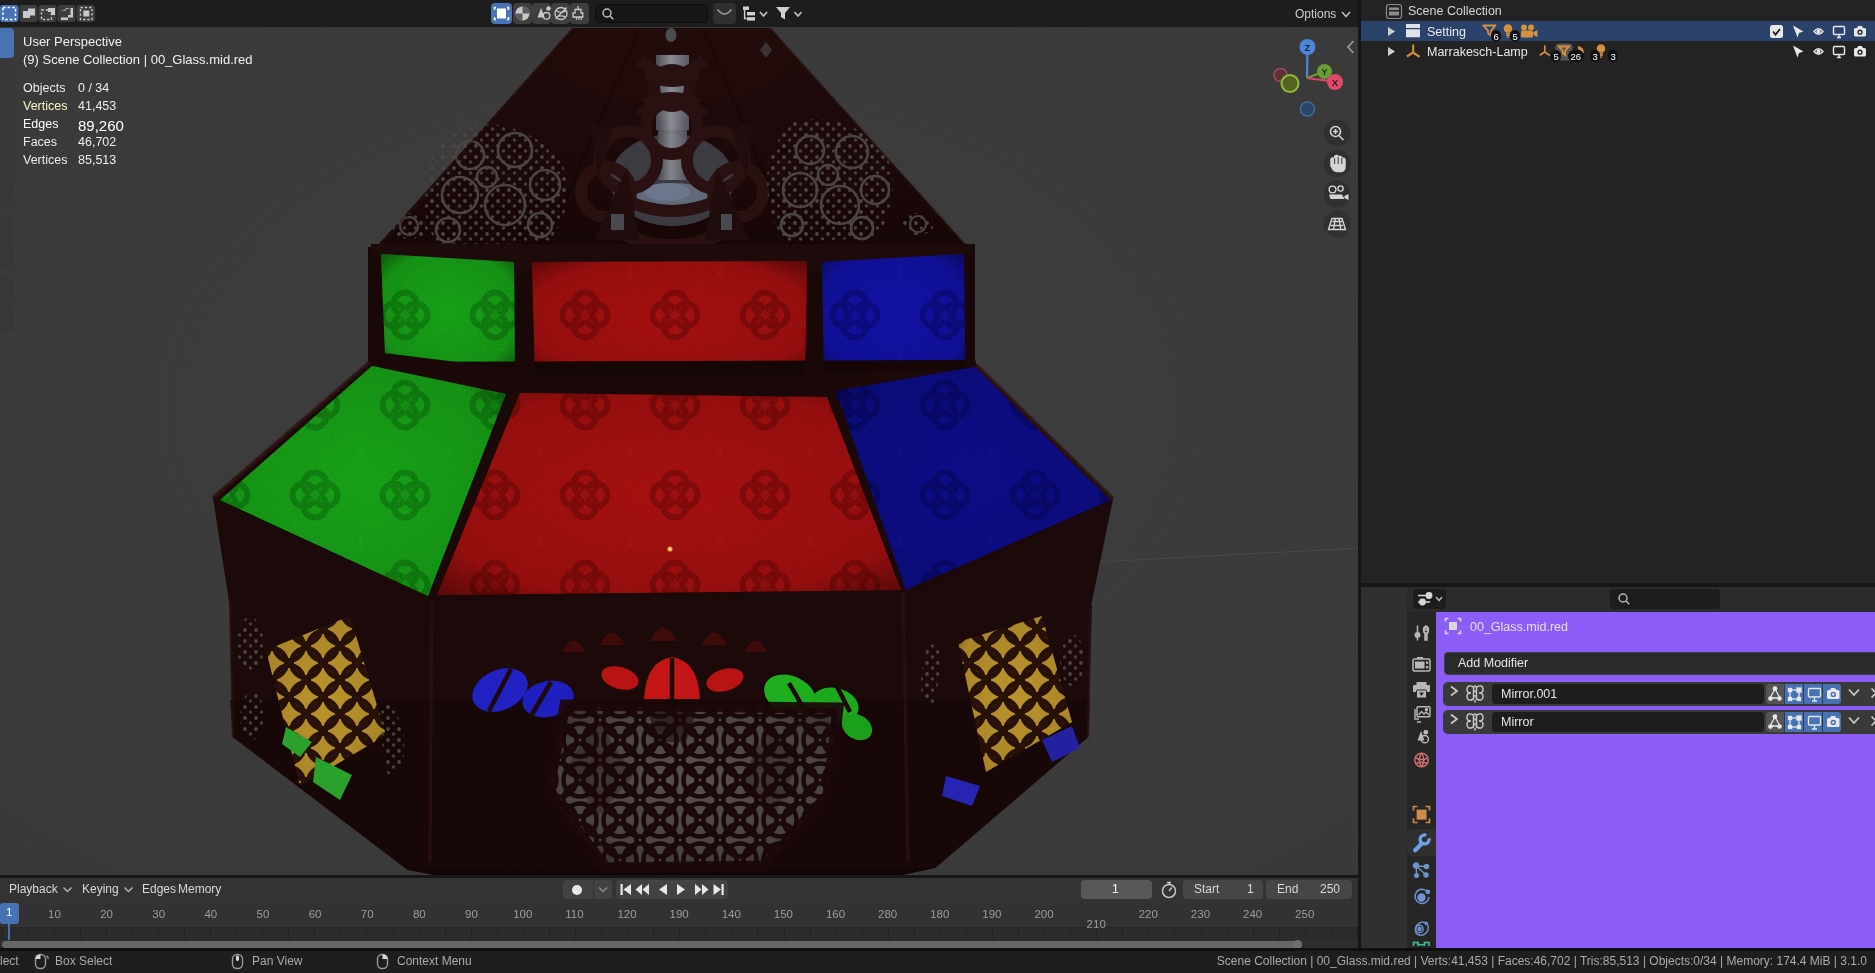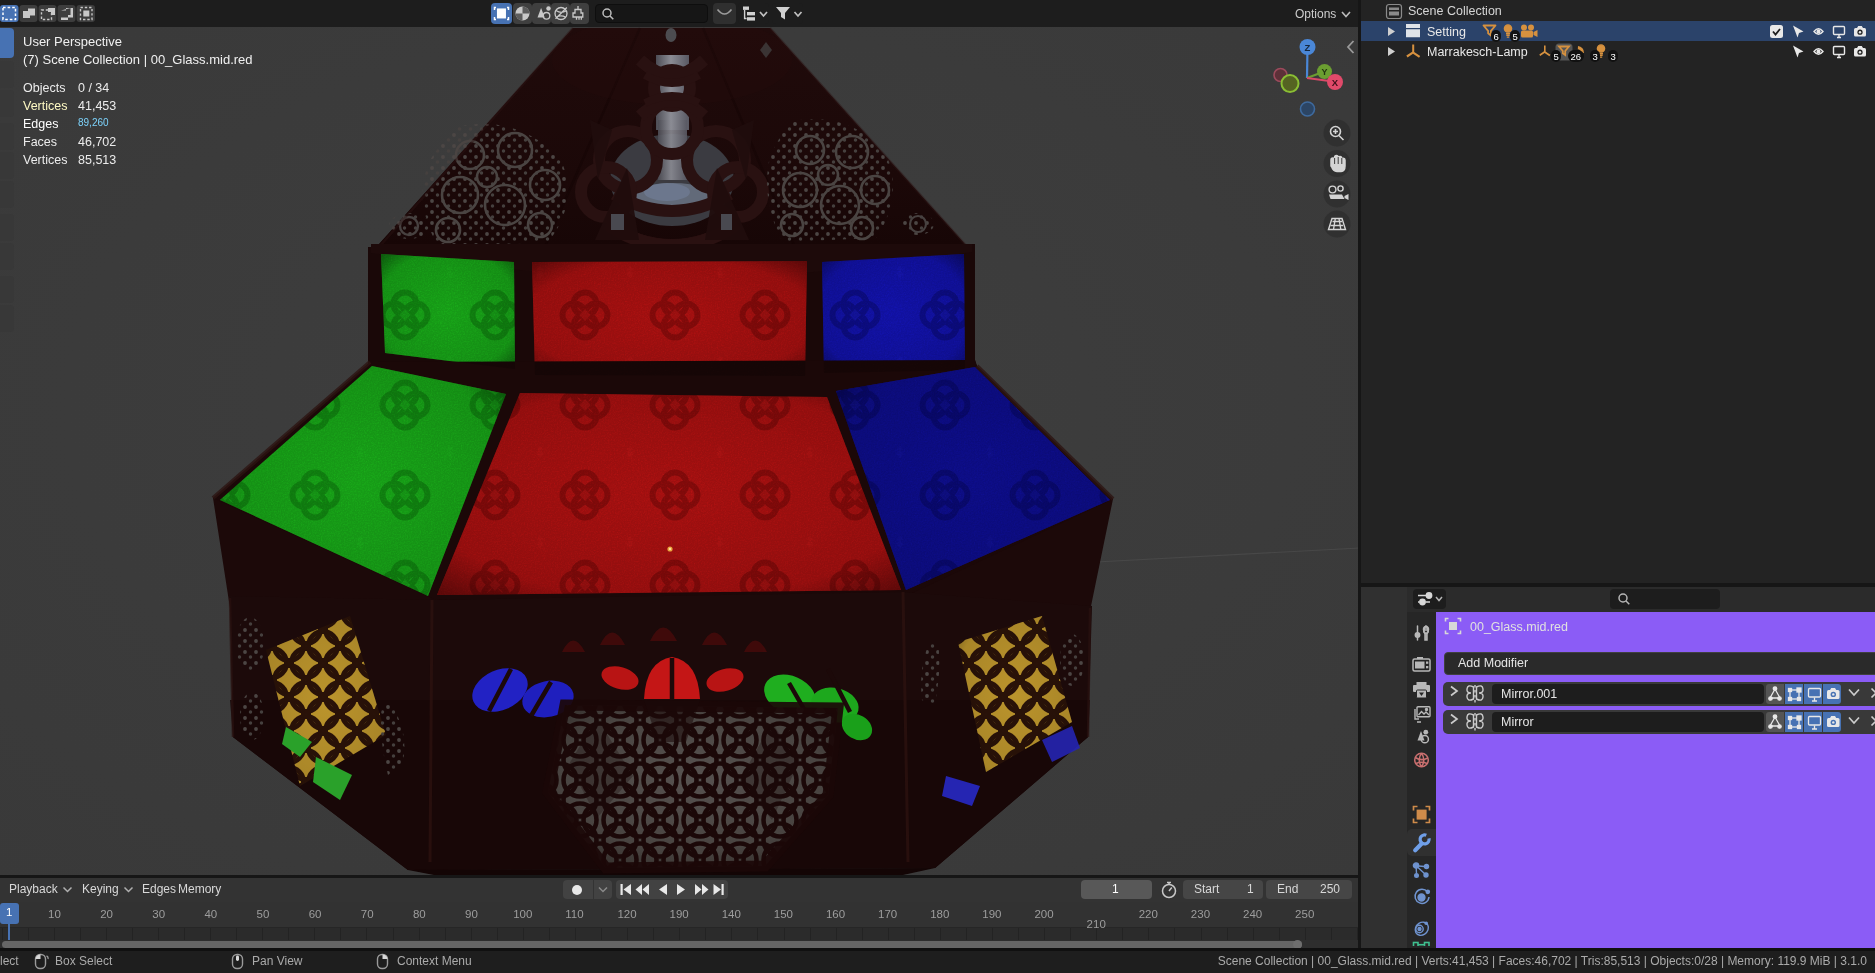--- a/index.html
+++ b/index.html
@@ -298,27 +298,27 @@
       <polygon points="946,776 980,786 972,806 942,796" fill="#2525b2"></polygon>
       <polygon points="1042,740 1072,726 1080,748 1052,762" fill="#2525b2" opacity="0.9"></polygon>
       <path d="M930 640 q-12 30 -8 60 l12 8 q8 -38 4 -64 Z" fill="url(#speck)"></path>
     </g>
 
     <circle cx="670" cy="549" r="2.6" fill="#e8a33c"></circle>
     <circle cx="670" cy="549" r="1.2" fill="#ffe0a0"></circle>
   </svg>
 
   <div class="t" style="left:23px;top:7px;color:#f0f0f0;font-size:13px">User Perspective</div>
-  <div class="t" style="left:23px;top:25px;color:#f0f0f0;font-size:13px">(7) Scene Collection | 00_Glass.mid.red</div>
+  <div class="t" style="left:23px;top:25px;color:#f0f0f0;font-size:13px">(9) Scene Collection | 00_Glass.mid.red</div>
   <div class="t" style="left:23px;top:54px;color:#ececec;font-size:12.5px">Objects</div>
       <div class="t" style="left:78px;top:54px;color:#ececec;font-size:12.5px">0 / 34</div>
   <div class="t" style="left:23px;top:72px;color:#fef9c3;font-size:12.5px">Vertices</div>
       <div class="t" style="left:78px;top:72px;color:#ececec;font-size:12.5px">41,453</div>
   <div class="t" style="left:23px;top:90px;color:#ffffff;font-size:12.5px">Edges</div>
-      <div class="t" style="left:78px;top:90px;color:#7dd3fc;font-size:10px">89,260</div>
+      <div class="t" style="left:78px;top:90px;color:#ffffff;font-size:15px">89,260</div>
   <div class="t" style="left:23px;top:108px;color:#ececec;font-size:12.5px">Faces</div>
       <div class="t" style="left:78px;top:108px;color:#ececec;font-size:12.5px">46,702</div>
   <div class="t" style="left:23px;top:126px;color:#ececec;font-size:12.5px">Vertices</div>
       <div class="t" style="left:78px;top:126px;color:#ececec;font-size:12.5px">85,513</div>
 
   <div class="abs" style="left:0;top:1px;width:14px;height:30px;background:#4772b3;border-radius:0 4px 4px 0"></div>
   <div class="abs" style="left:0;top:34px;width:14px;height:27px;background:#383838;border-radius:0 4px 4px 0"></div>
   <div class="abs" style="left:0;top:63px;width:14px;height:27px;background:#383838;border-radius:0 4px 4px 0"></div>
   <div class="abs" style="left:0;top:96px;width:14px;height:27px;background:#383838;border-radius:0 4px 4px 0"></div>
   <div class="abs" style="left:0;top:125px;width:14px;height:27px;background:#383838;border-radius:0 4px 4px 0"></div>
@@ -847,21 +847,21 @@
         <div class="t" style="left:360.78000000000003px;top:6px">70</div>
         <div class="t" style="left:412.91px;top:6px">80</div>
         <div class="t" style="left:465.04px;top:6px">90</div>
         <div class="t" style="left:513.1700000000001px;top:6px">100</div>
         <div class="t" style="left:565.3px;top:6px">110</div>
         <div class="t" style="left:617.4300000000001px;top:6px">120</div>
         <div class="t" style="left:669.5600000000001px;top:6px">190</div>
         <div class="t" style="left:721.69px;top:6px">140</div>
         <div class="t" style="left:773.82px;top:6px">150</div>
         <div class="t" style="left:825.95px;top:6px">160</div>
-        <div class="t" style="left:878.08px;top:6px">170</div>
+        <div class="t" style="left:878.08px;top:6px">280</div>
         <div class="t" style="left:930.21px;top:6px">180</div>
         <div class="t" style="left:982.34px;top:6px">190</div>
         <div class="t" style="left:1034.47px;top:6px">200</div>
         <div class="t" style="left:1086.6px;top:16px">210</div>
         <div class="t" style="left:1138.73px;top:6px">220</div>
         <div class="t" style="left:1190.8600000000001px;top:6px">230</div>
         <div class="t" style="left:1242.99px;top:6px">240</div>
         <div class="t" style="left:1295.1200000000001px;top:6px">250</div>
       </div>
 
@@ -939,20 +939,20 @@
     <svg class="abs" style="left:230px;top:3px" width="16" height="17" viewBox="0 0 16 17">
       <rect x="2.5" y="1.5" width="10" height="14" rx="4.5" fill="none" stroke="#9a9a9a" stroke-width="1.4"></rect>
       <rect x="6" y="2.5" width="3" height="5.5" rx="1.4" fill="#d8d8d8"></rect>
     </svg>
     <div class="t" style="left:252px;top:4px">Pan View</div>
     <svg class="abs" style="left:375px;top:3px" width="16" height="17" viewBox="0 0 16 17">
       <rect x="2.5" y="1.5" width="10" height="14" rx="4.5" fill="none" stroke="#9a9a9a" stroke-width="1.4"></rect>
       <path d="M12.5 6 a5 5 0 0 0 -5 -4.5 v4.5 Z" fill="#d8d8d8"></path>
     </svg>
     <div class="t" style="left:397px;top:4px">Context Menu</div>
-    <div class="t" style="right:8px;top:4px;position:absolute">Scene Collection | 00_Glass.mid.red | Verts:41,453 | Faces:46,702 | Tris:85,513 | Objects:0/28 | Memory: 119.9 MiB | 3.1.0</div>
+    <div class="t" style="right:8px;top:4px;position:absolute">Scene Collection | 00_Glass.mid.red | Verts:41,453 | Faces:46,702 | Tris:85,513 | Objects:0/34 | Memory: 174.4 MiB | 3.1.0</div>
   </div>
 
   <div class="abs" style="left:1358px;top:0;width:3px;height:950px;background:#161616"></div>
   <div class="abs" style="left:1358px;top:583px;width:517px;height:4px;background:#161616"></div>
   <div class="abs" style="left:0;top:875px;width:1360px;height:3px;background:#161616"></div>
   <div class="abs" style="left:0;top:948px;width:1875px;height:3px;background:#101010"></div>
 </div>
 
 </body></html>

